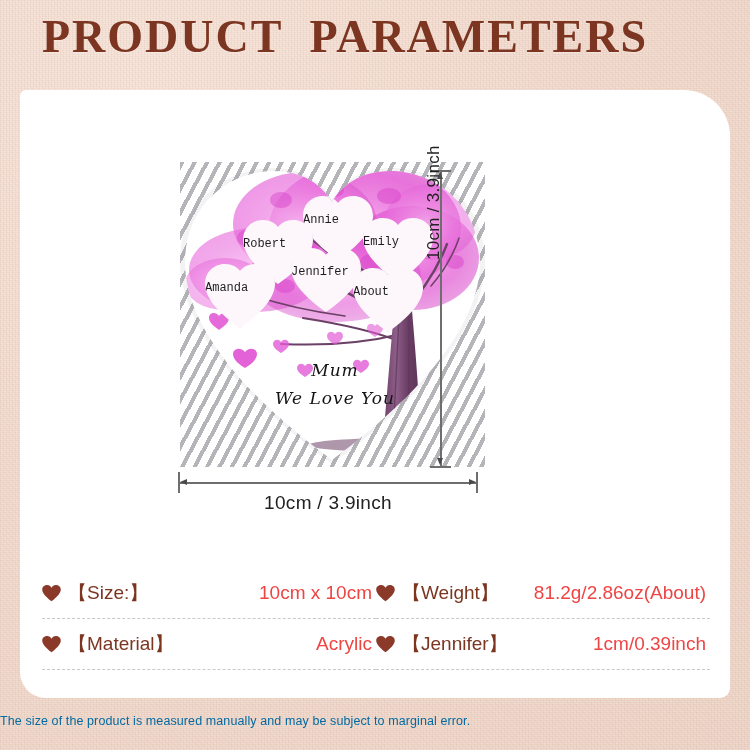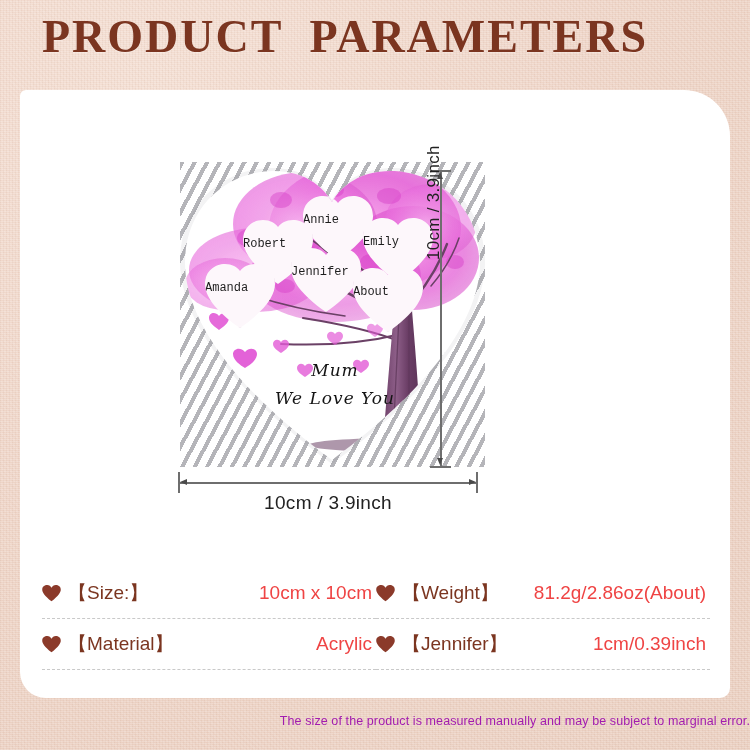--- a/index.html
+++ b/index.html
@@ -153,22 +153,22 @@
     font-size:19px;color:#7b3520;white-space:nowrap;
     font-family:"Liberation Sans",sans-serif;
   }
   .spec-value{
     margin-left:auto;font-size:19px;color:#ef4444;
     white-space:nowrap;padding-right:4px;
   }
 
   
   #footer-note{
-    position:absolute;left:0;top:714px;width:750px;text-align:right;
-    font-size:12.5px;color:#a21caf;
+    position:absolute;left:0;top:714px;width:750px;text-align:left;
+    font-size:12.5px;color:#0369a1;
     letter-spacing:.1px;
   }
 </style>
 </head>
 <body>
 
 <div id="bg-texture"></div>
 <div id="bg-noise"></div>
 
 <div id="page-title">PRODUCT  PARAMETERS</div>

